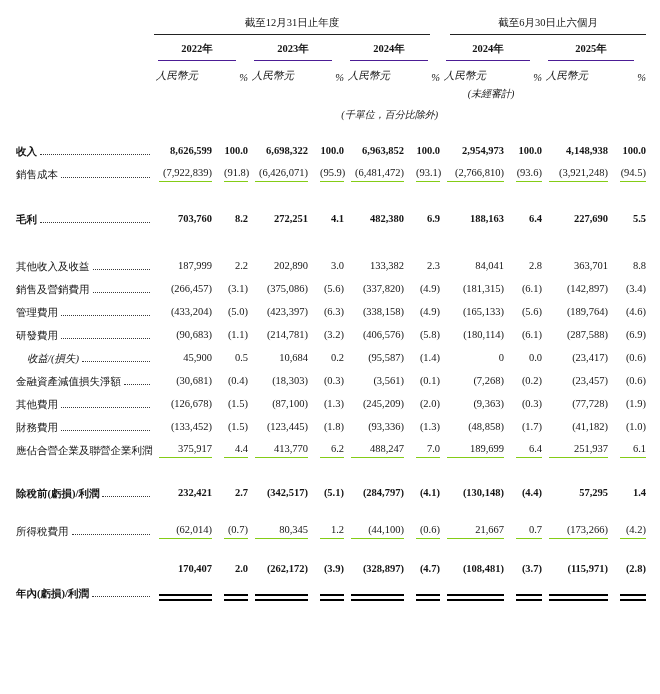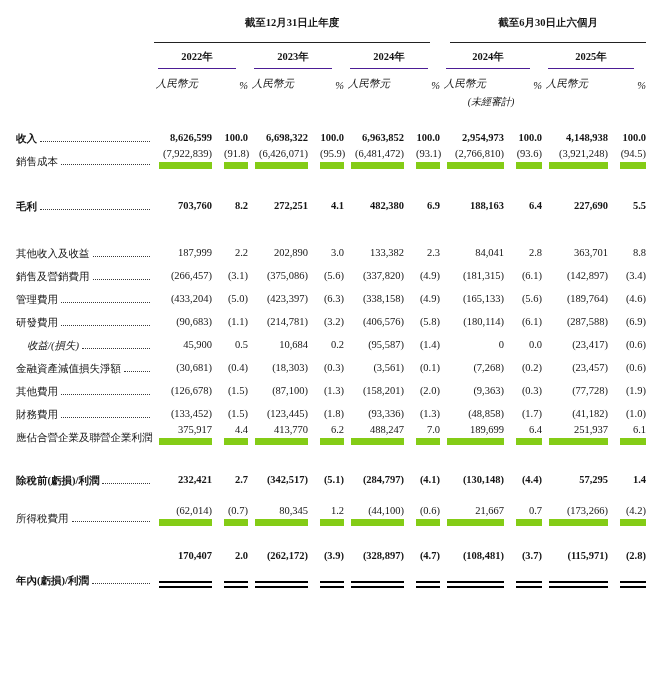--- a/index.html
+++ b/index.html
@@ -9,22 +9,22 @@
   }
   .sheet { padding:12px 0 0 16px; }
   table.fin {
     border-collapse:collapse; table-layout:fixed; width:630px;
     font-size:10.5px;
   }
   th,td { padding:0; vertical-align:bottom; font-weight:normal; text-align:right; }
   
   .grp-cell { padding-top:4px; }
   .grpline {
-    font-weight:bold; text-align:center; border-bottom:1.4px solid #222;
-    padding-bottom:12px; white-space:nowrap; font-size:10.5px;
+    font-weight:normal; text-align:center; border-bottom:1.4px solid #222;
+    padding-bottom:4px; white-space:nowrap; font-size:10.5px;
   }
   .grp1 .grpline { margin:0 10px 0 2px; }
   .grp2 .grpline { margin:0 0 0 10px; }
   .yr {
     font-weight:bold; text-align:center; border-bottom:1px solid #4c1d95;
     padding:7px 0 4px; margin:0 12px 0 6px; white-space:nowrap;
   }
   .units th { font-style:italic; padding-top:8px; white-space:nowrap; }
   .units .cur { text-align:left; padding-left:4px; }
   .units .pct-h { text-align:right; }
@@ -34,21 +34,21 @@
   tbody td { height:23px; line-height:1.1; }
   tbody tr.first td { padding-top:14px; }
   td.lbl { text-align:left; }
   .lwrap { display:flex; align-items:flex-end; }
   .lwrap .txt { white-space:nowrap; padding-bottom:1px; }
   .leader { flex:1; border-bottom:1.3px dotted #3a3a3a; margin:0 2px 4px 3px; min-width:0; }
   tr.ind .lwrap { padding-left:11px;font-style:italic; }
   td.val .v { text-align:right; padding-bottom:2px; }
   td.rmb .v { margin-left:7px; }
   td.pct .v { margin-left:12px; }
-  tr.u td.val .v { border-bottom:7px solid #84cc16; }
+  tr.u td.val .v { border-bottom:1px solid #84cc16; }
   tr.d td.val .v { position:relative; padding-bottom:26px; }
   tr.d td.val .v::after {
     content:""; position:absolute; left:0; right:0; bottom:0; height:7px;
     box-sizing:border-box; border-top:2.4px solid #000; border-bottom:2.4px solid #000;
   }
   tr.bold td, tr.bold .v { font-weight:bold; }
   tr.sp td { height:auto; }
 </style>
 </head>
 <body>
@@ -107,20 +107,24 @@
         <th class="cur">人民幣元</th>
         <th class="pct-h">%</th>
         <th class="cur">人民幣元</th>
         <th class="pct-h">%</th>
       </tr>
       <tr class="unaud-row">
         <th colspan="7"></th>
         <th colspan="2">(未經審計)</th>
         <th colspan="2"></th>
       </tr>
+      <tr class="note-row">
+        <th colspan="7">(千單位，百分比除外)</th>
+        <th colspan="4"></th>
+      </tr>
     </thead>
     <tbody>
         <tr class="first bold">
           <td class="lbl">
             <div class="lwrap">
               <span class="txt">收入</span>
               <span class="leader"></span>
             </div>
           </td>
           <td class="val rmb">
@@ -477,21 +481,21 @@
           <td class="val pct">
             <div class="v">(1.5)</div>
           </td>
           <td class="val rmb">
             <div class="v">(87,100)</div>
           </td>
           <td class="val pct">
             <div class="v">(1.3)</div>
           </td>
           <td class="val rmb">
-            <div class="v">(158,201)</div>
+            <div class="v">(245,209)</div>
           </td>
           <td class="val pct">
             <div class="v">(2.0)</div>
           </td>
           <td class="val rmb">
             <div class="v">(9,363)</div>
           </td>
           <td class="val pct">
             <div class="v">(0.3)</div>
           </td>

